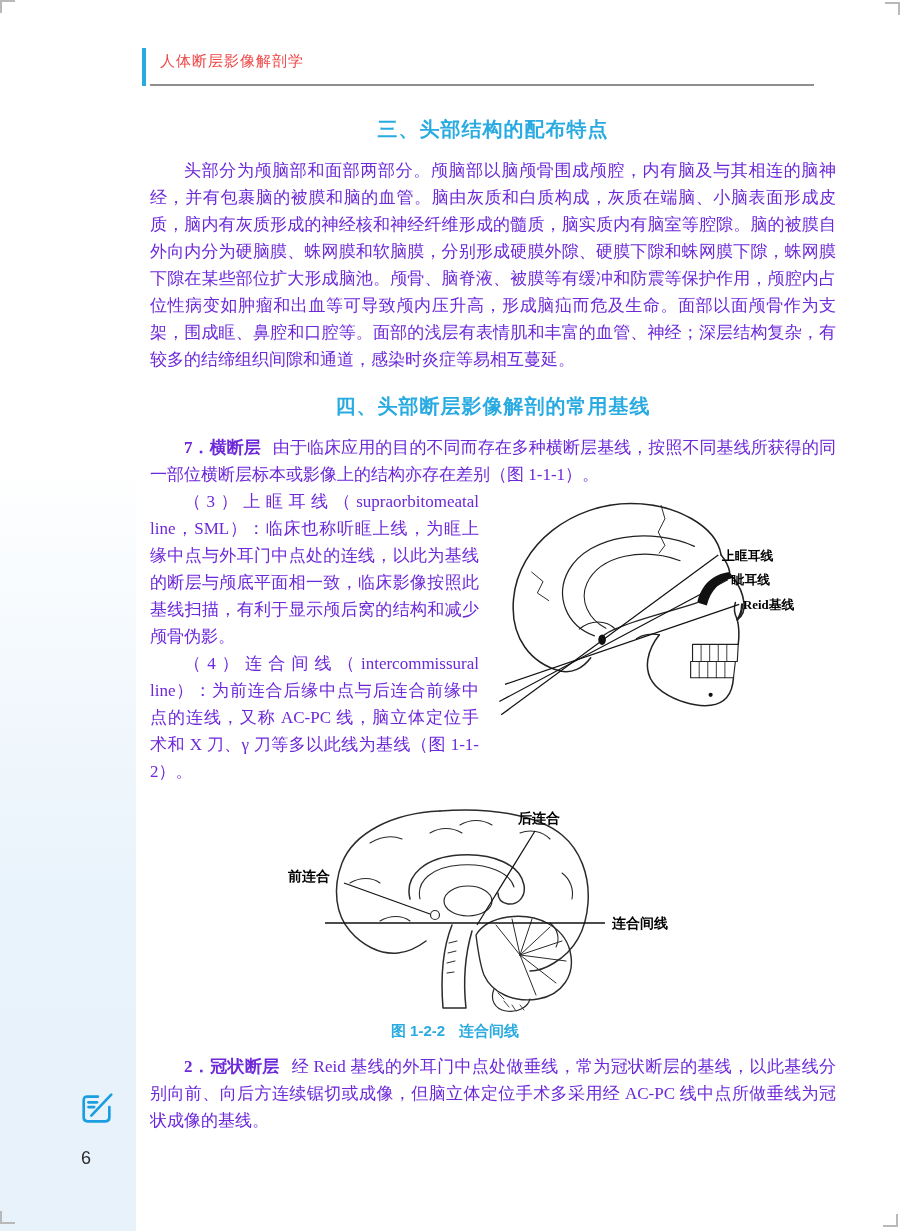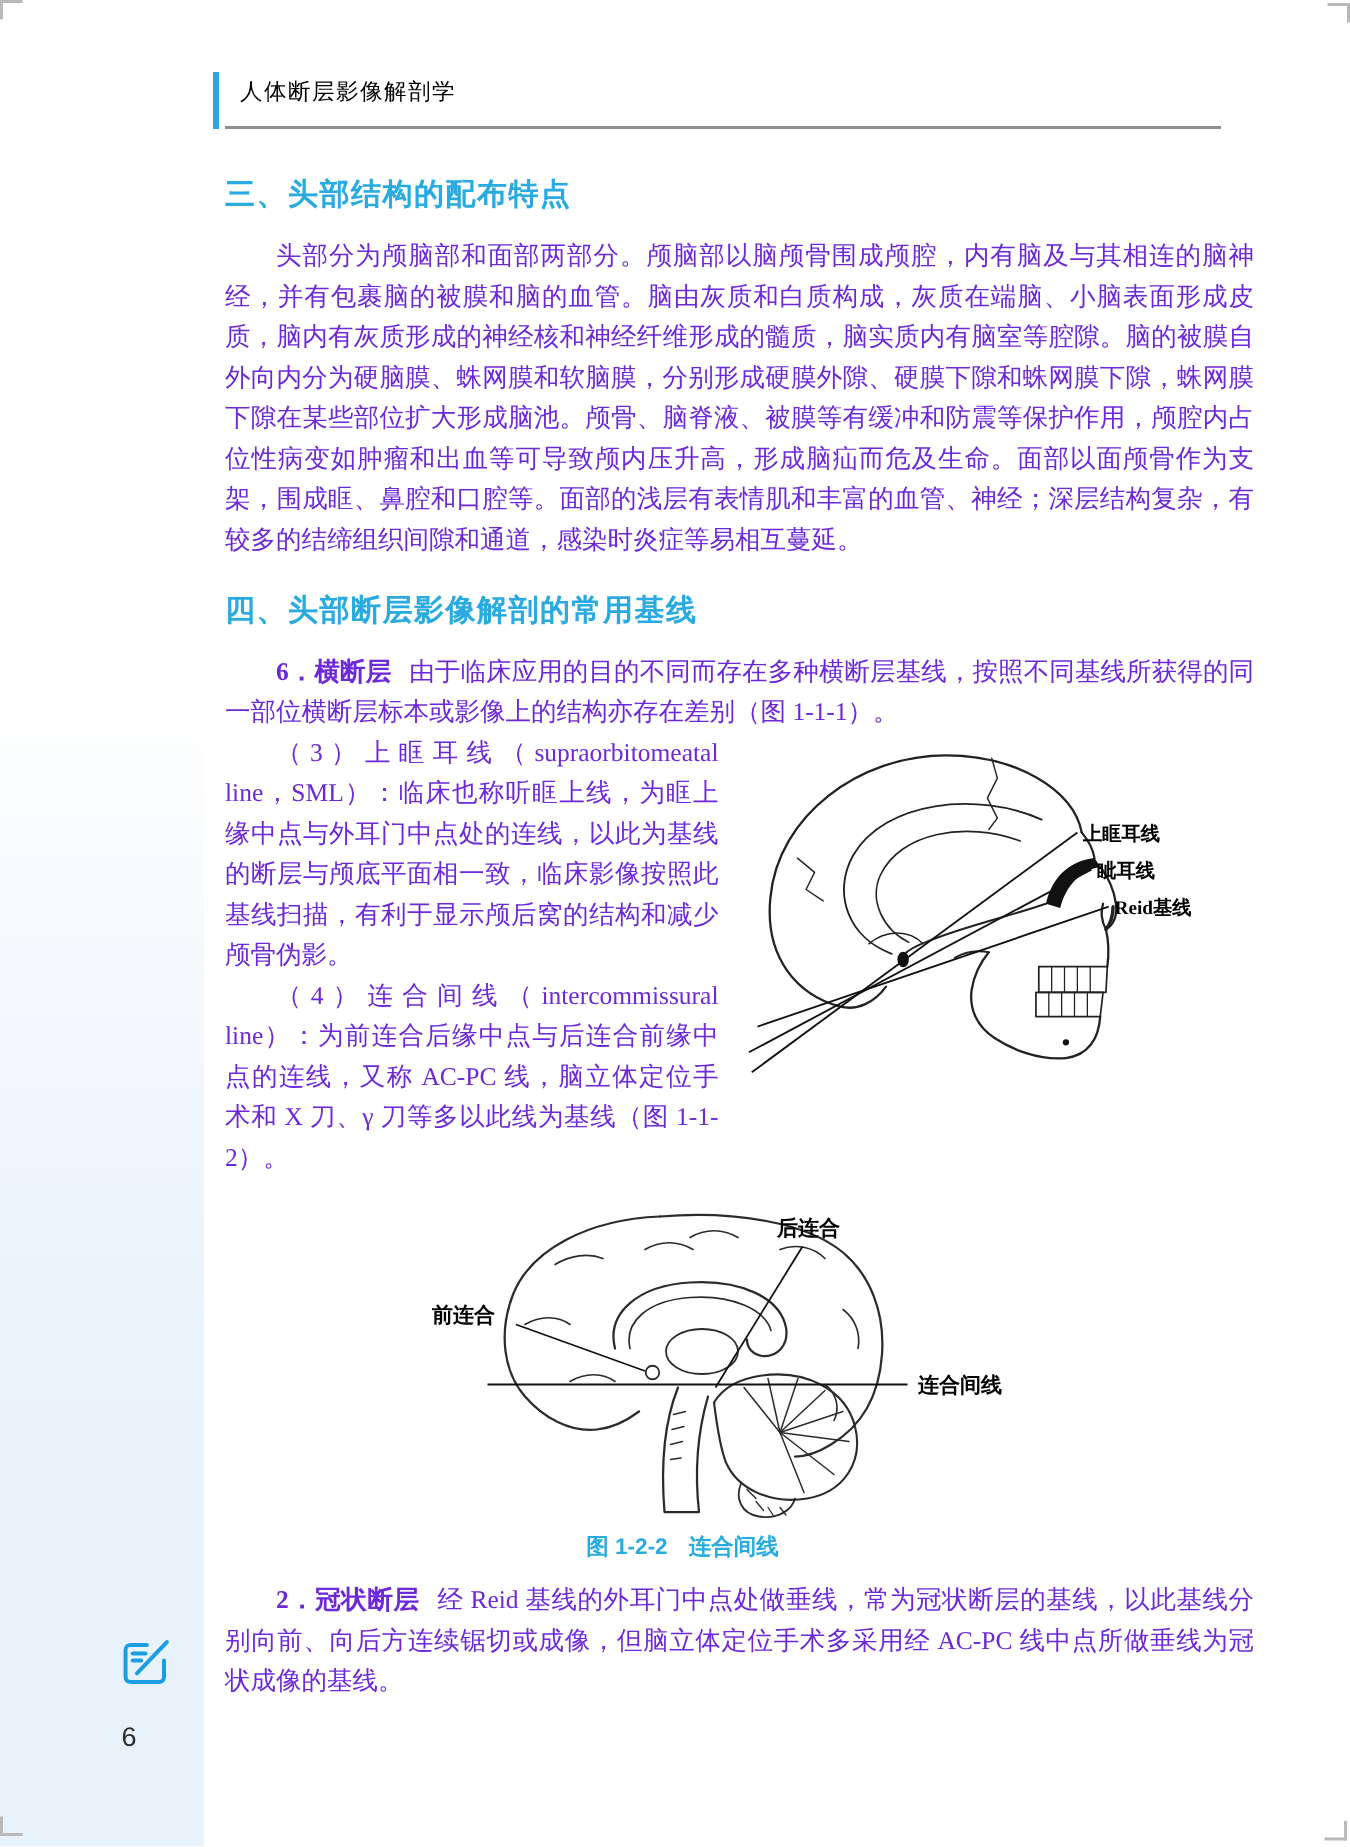--- a/index.html
+++ b/index.html
@@ -22,27 +22,27 @@
 
   .runhead {
     position:absolute; left:150px; top:52px; width:664px;
     border-bottom:2px solid #8f8f8f; padding-bottom:13px;
   }
   .runhead .bar {
     position:absolute; left:-8px; top:-4px; width:4px; height:38px; background:#29abe2;
   }
   .runhead .book-title {
     font-family:Liberation Serif, serif;
-    font-size:15px; color:#000000; letter-spacing:1px; padding-left:10px;
+    font-size:15px; color:#ef4444; letter-spacing:1px; padding-left:10px;
   }
 
   .content { position:absolute; left:150px; top:100px; width:686px; }
 
   h2.sec {
-    margin:16px 0 14px; 
+    margin:16px 0 14px; text-align:center;
     font-family:"Liberation Sans","DejaVu Sans",sans-serif;
     font-size:20px; font-weight:bold; color:#29abe2; letter-spacing:1px;
   }
   p.body {
     margin:0; font-size:17px; line-height:27px; text-align:justify;
     text-indent:2em; color:#6d28d9;
   }
   p.body .lead { font-weight:bold; margin-right:12px; }
 
   .fig1 { float:right; width:345px; margin:6px 0 18px 12px; }
@@ -87,21 +87,21 @@
   </div>
 
   <div class="content">
 
     <h2 class="sec">三、头部结构的配布特点</h2>
 
     <p class="body">头部分为颅脑部和面部两部分。颅脑部以脑颅骨围成颅腔，内有脑及与其相连的脑神经，并有包裹脑的被膜和脑的血管。脑由灰质和白质构成，灰质在端脑、小脑表面形成皮质，脑内有灰质形成的神经核和神经纤维形成的髓质，脑实质内有脑室等腔隙。脑的被膜自外向内分为硬脑膜、蛛网膜和软脑膜，分别形成硬膜外隙、硬膜下隙和蛛网膜下隙，蛛网膜下隙在某些部位扩大形成脑池。颅骨、脑脊液、被膜等有缓冲和防震等保护作用，颅腔内占位性病变如肿瘤和出血等可导致颅内压升高，形成脑疝而危及生命。面部以面颅骨作为支架，围成眶、鼻腔和口腔等。面部的浅层有表情肌和丰富的血管、神经；深层结构复杂，有较多的结缔组织间隙和通道，感染时炎症等易相互蔓延。</p>
 
     <h2 class="sec" style="margin-top:20px;font-family:Liberation Serif, serif;">四、头部断层影像解剖的常用基线</h2>
 
-    <p class="body"><span class="lead">6．横断层</span><span>由于临床应用的目的不同而存在多种横断层基线，按照不同基线所获得的同一部位横断层标本或影像上的结构亦存在差别（图 1-1-1）。</span></p>
+    <p class="body"><span class="lead">7．横断层</span><span>由于临床应用的目的不同而存在多种横断层基线，按照不同基线所获得的同一部位横断层标本或影像上的结构亦存在差别（图 1-1-1）。</span></p>
 
     <div class="fig1">
       <svg viewBox="0 0 345 250">
         <g fill="none" stroke="#222" stroke-width="1.6" stroke-linecap="round" stroke-linejoin="round">
 
           <path d="M 233,64 C 228,34 186,10 138,10 C 78,10 20,52 15,110 C 11,152 34,178 64,186 C 76,189 88,183 96,172"></path>
           <path d="M 233,64 C 238,70 241,76 242,82"></path>
 
           <path d="M 170,12 L 174,26 L 167,40 L 174,54 L 168,62" stroke-width="1"></path>
           <path d="M 34,82 L 46,92 L 40,104 L 52,112" stroke-width="1"></path>

